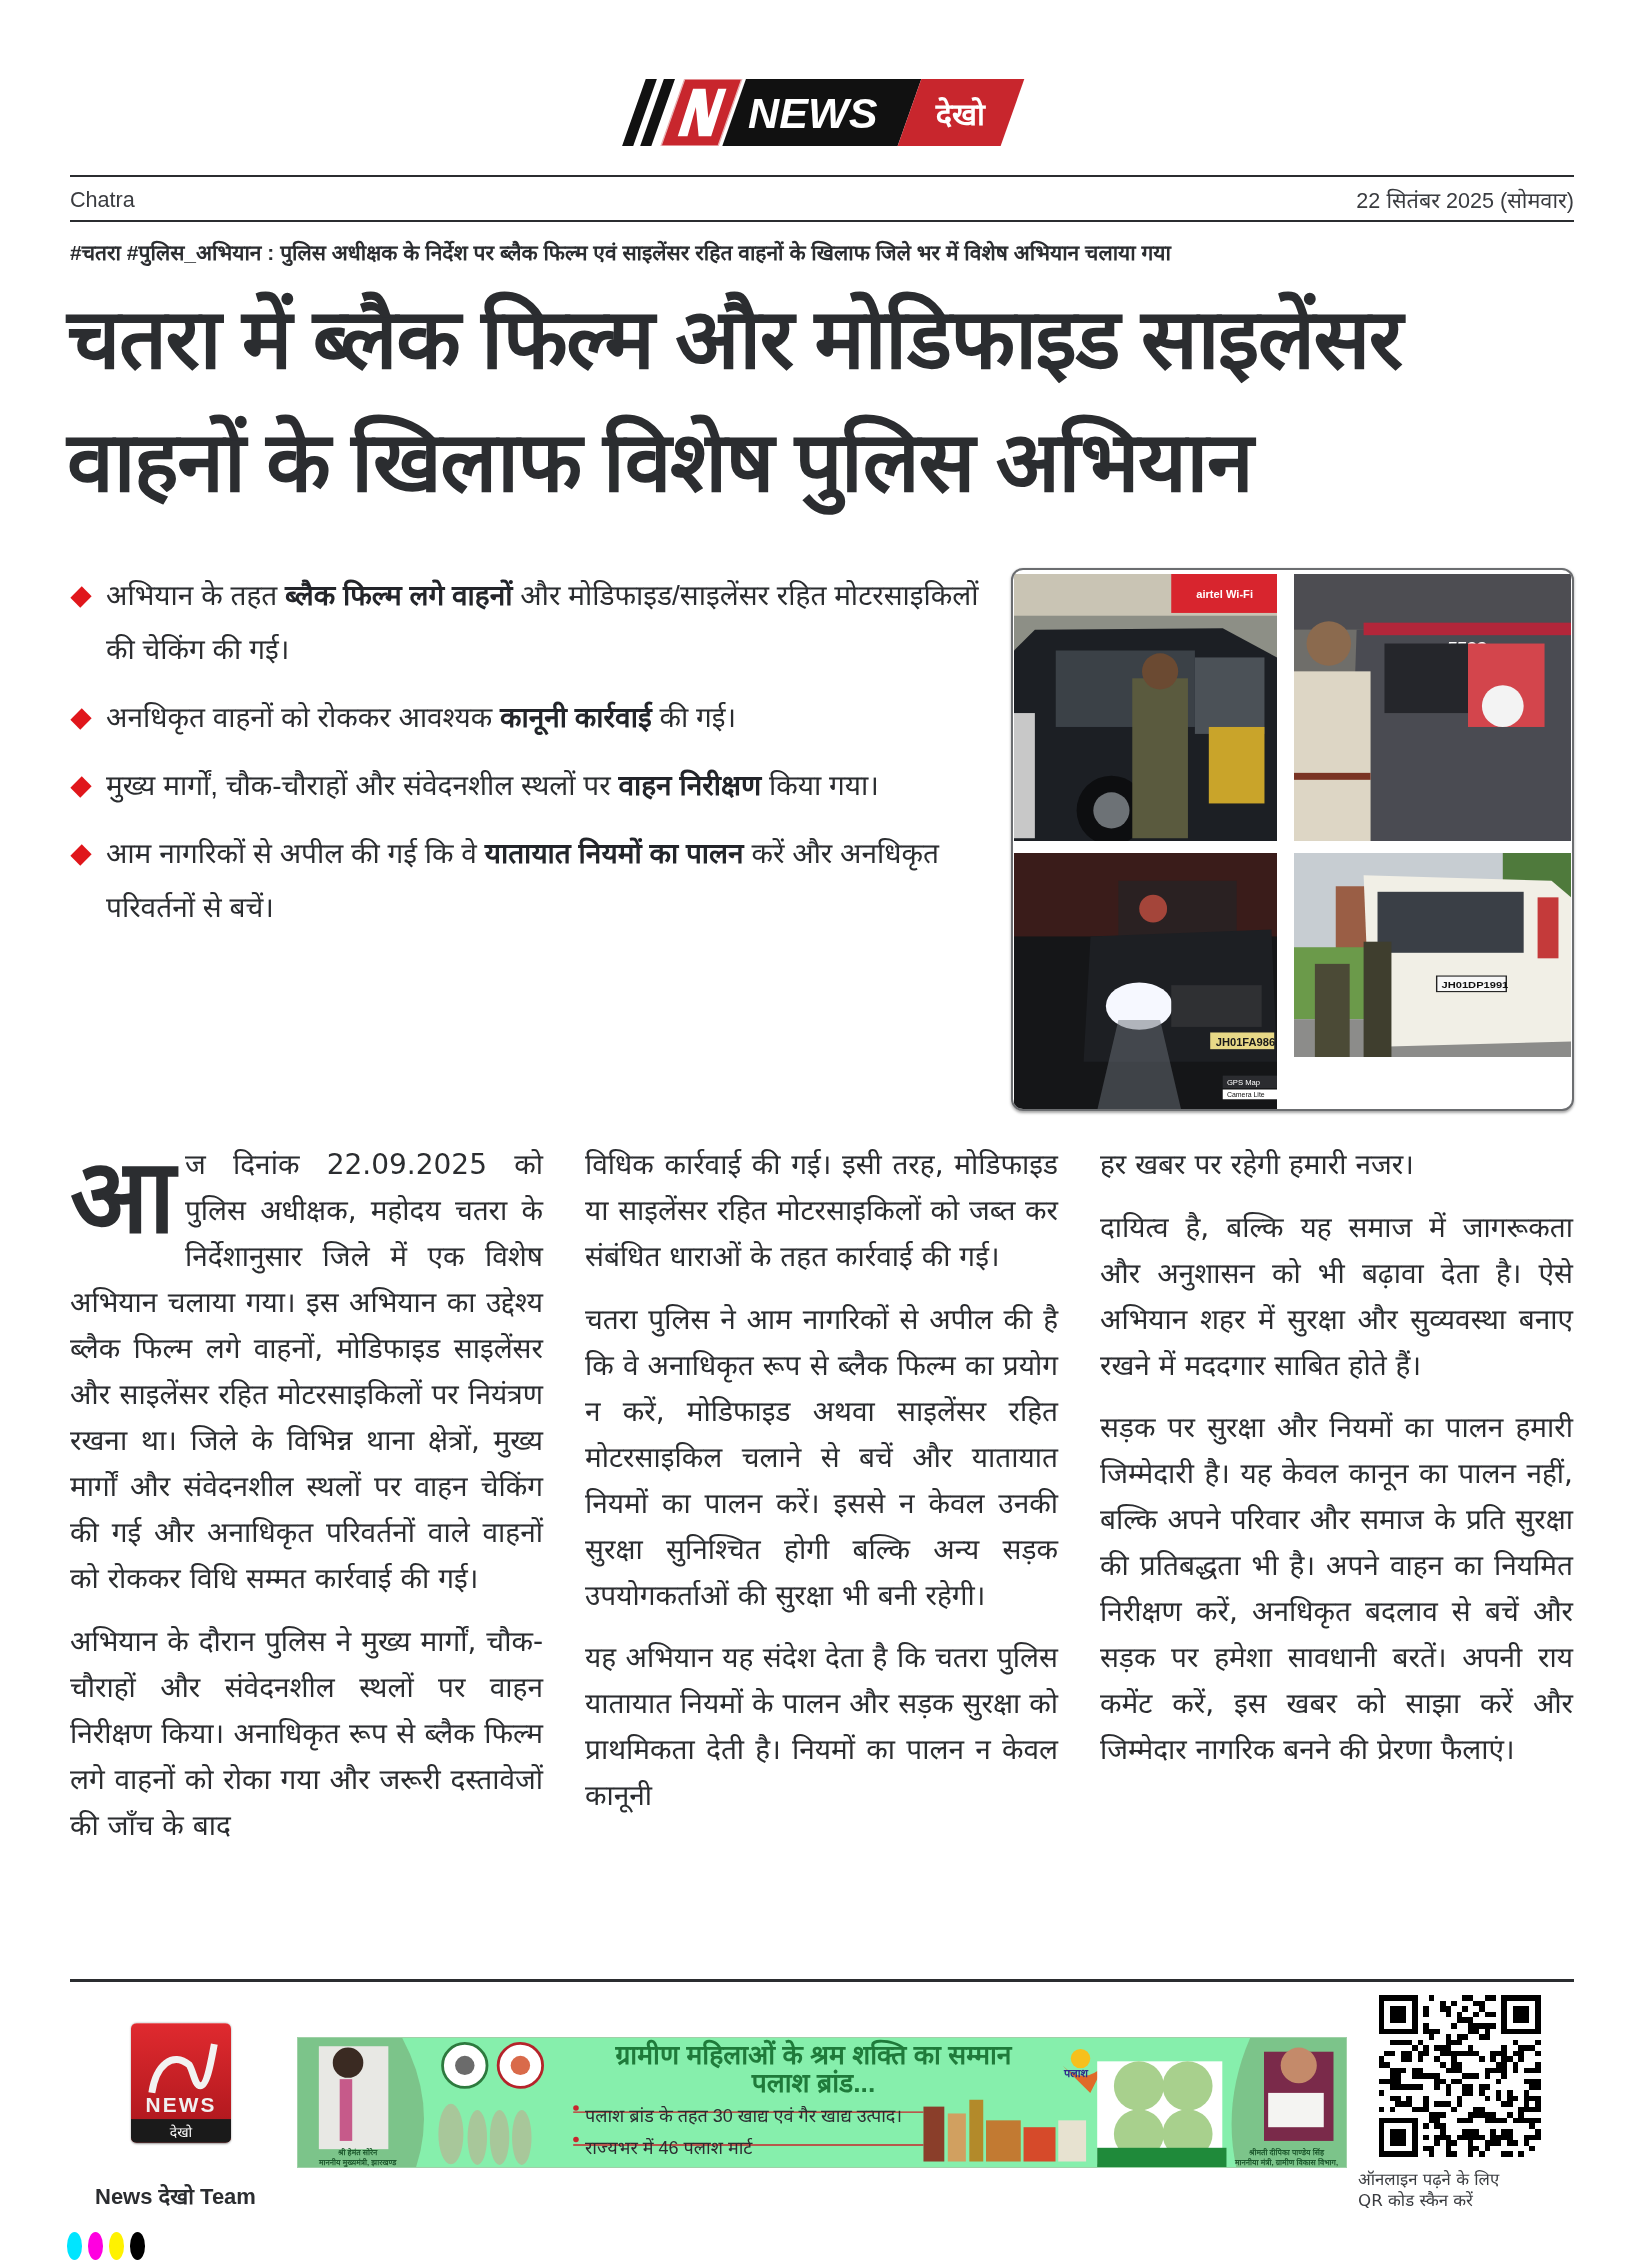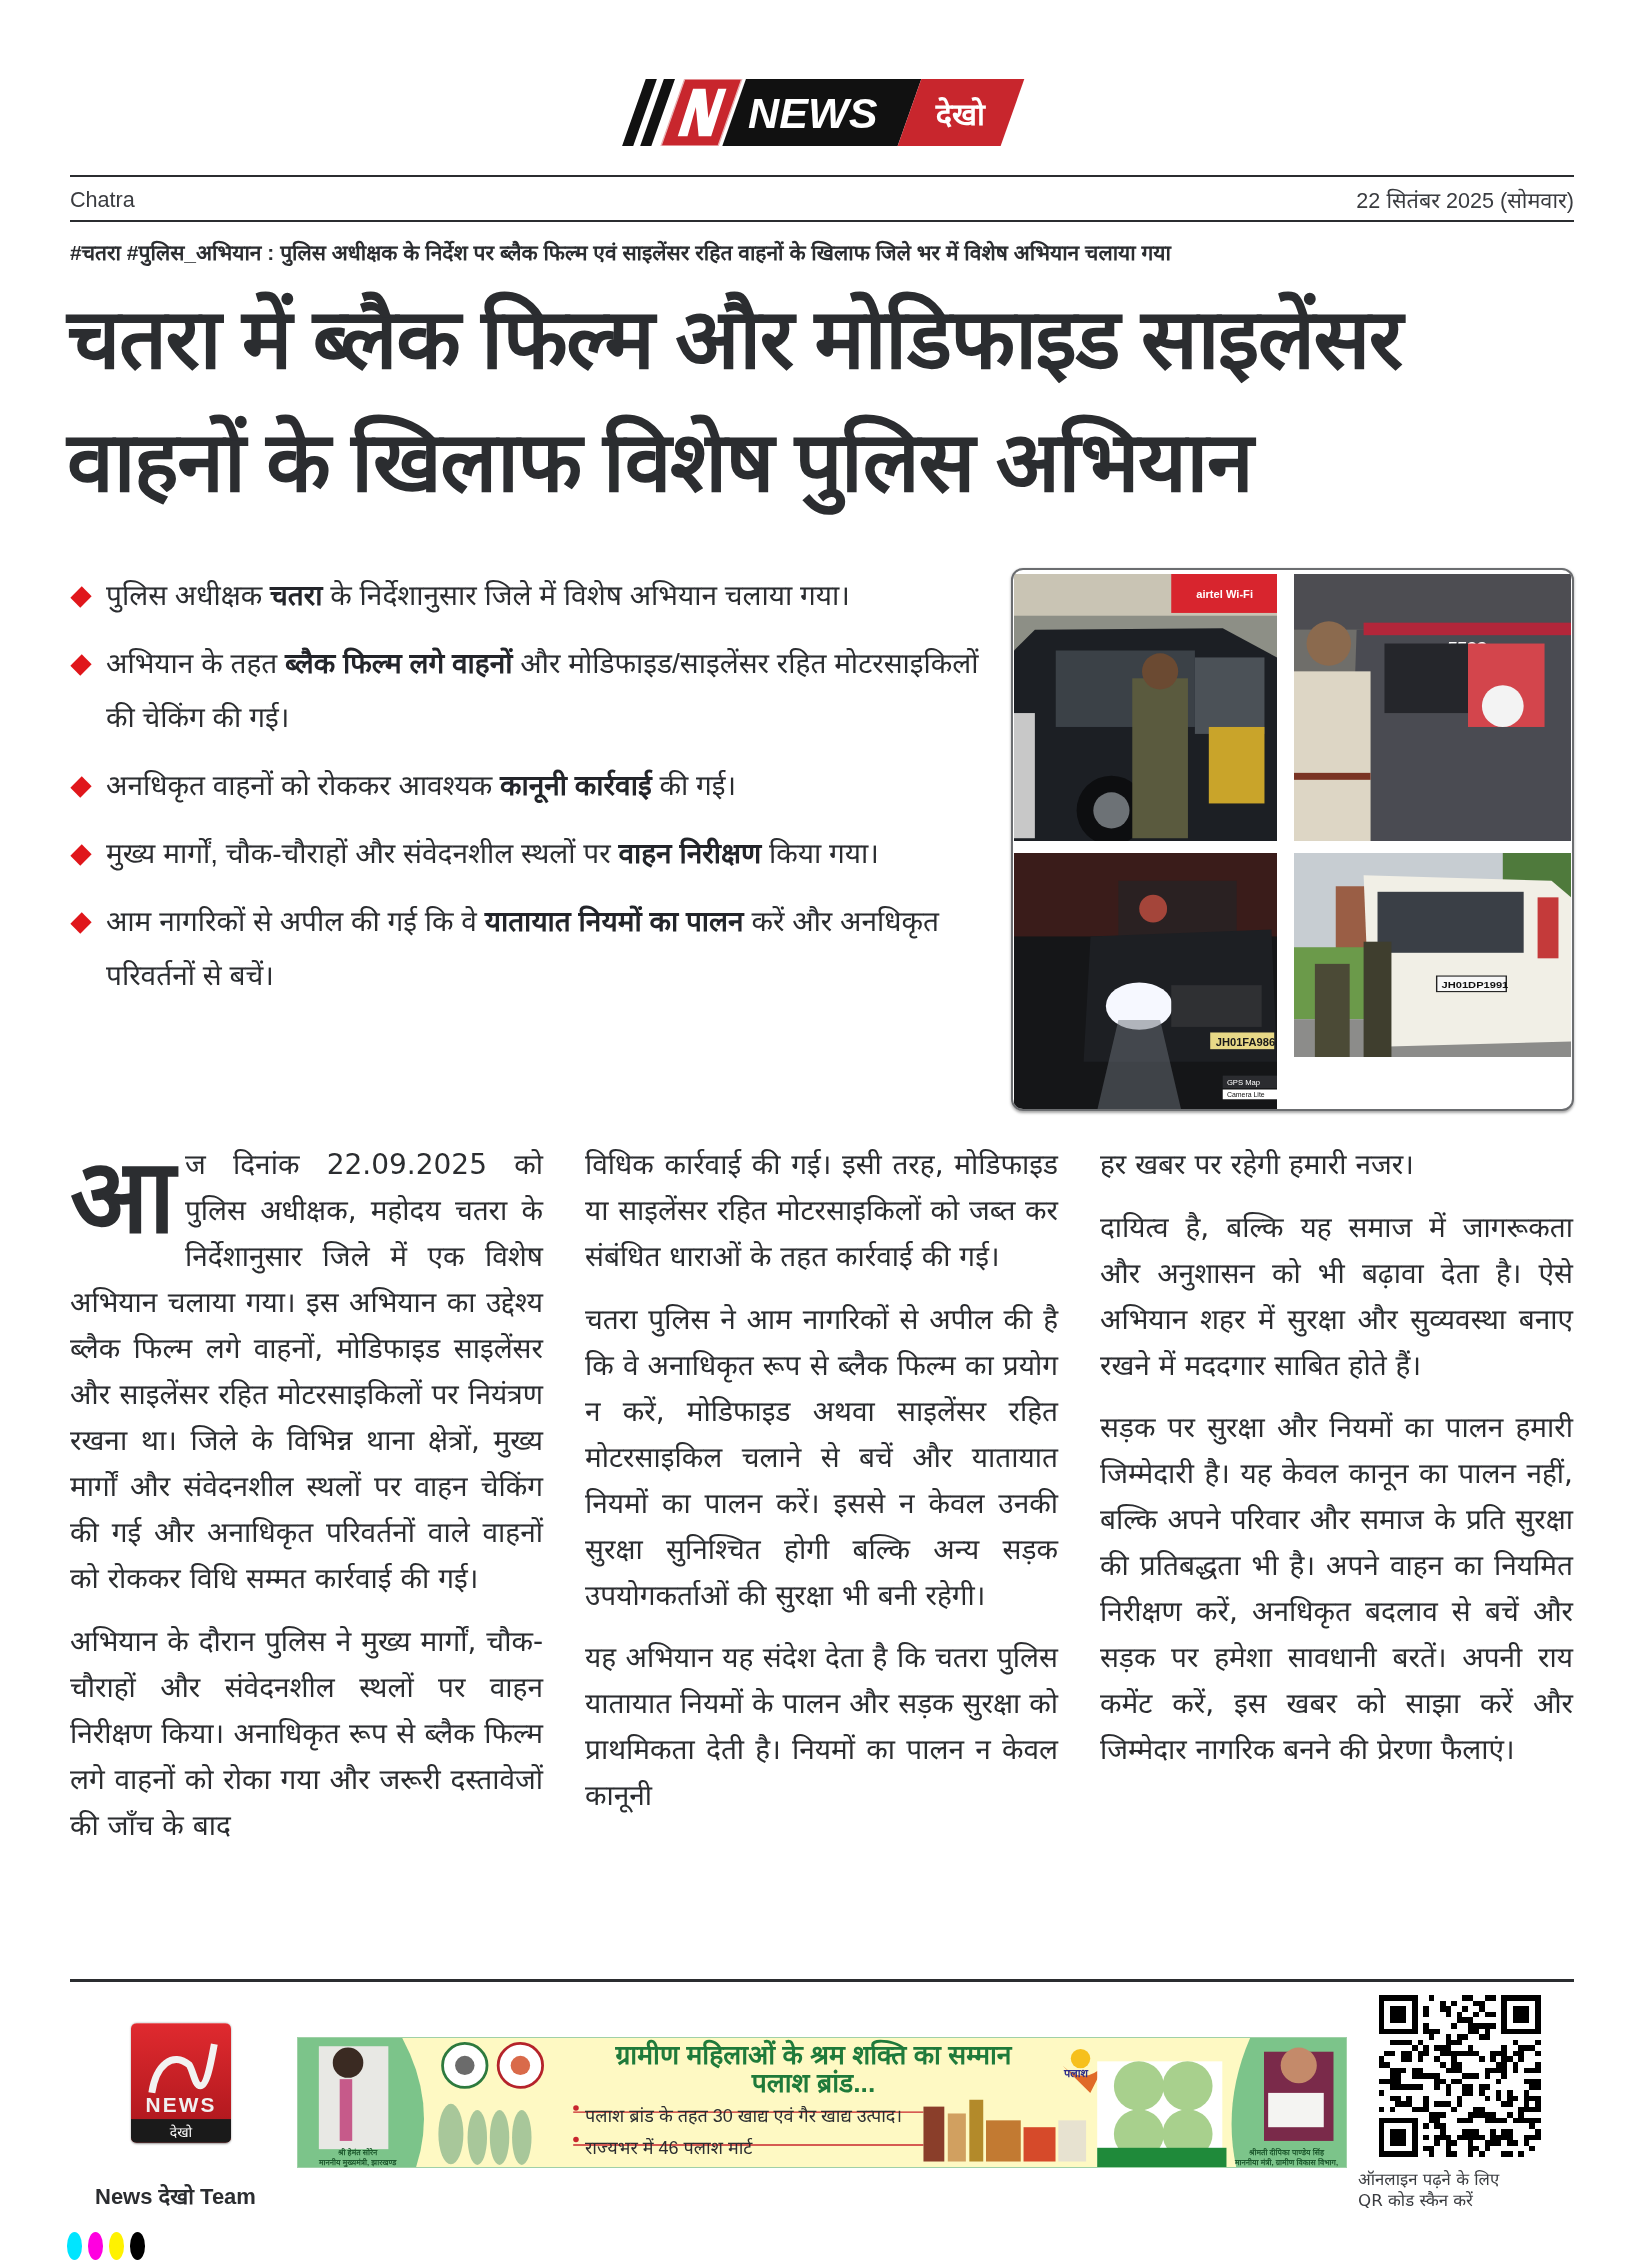--- a/index.html
+++ b/index.html
@@ -60,21 +60,21 @@
   
   .footer-logo { position: absolute; left: 131px; top: 2023px; width: 100px; height: 120px;
                  border-radius: 5.6px; overflow: hidden; box-shadow: 0 0.7px 2.1px rgba(0,0,0,0.4); }
   .footer-logo svg { width: 100%; height: 100%; display: block; }
   .team-name { position: absolute; left: 95px; top: 2180px; font-size: 22px; font-weight: bold;
                color: #2b2d30; font-family: "Liberation Sans", sans-serif; }
   .cmyk { position: absolute; left: 67px; top: 2232px; display: flex; gap: 5.6px; }
   .cmyk span { width: 15.3px; height: 28px; border-radius: 50%; display: block; }
 
   .ad-banner { position: absolute; left: 297px; top: 2037px; width: 1050px; height: 131px;
-               border: 1.4px solid #9fd1a7; box-sizing: border-box; background: #fef9c3; overflow: hidden; }
+               border: 1.4px solid #9fd1a7; box-sizing: border-box; background: #86efac; overflow: hidden; }
   .ad-banner svg { position: absolute; left: 0; top: 0; width: 100%; height: 100%; }
   .ad-title { position: absolute; left: 272px; top: 2.8px; width: 487px; text-align: center;
               color: #1f7a3a; font-weight: bold; font-size: 26.5px; line-height: 28px;
               font-family: "Liberation Sans", sans-serif; }
   .ad-point { position: absolute; left: 287px; font-size: 18px; color: #2b2d30;
               font-family: "Liberation Sans", sans-serif; white-space: nowrap; }
   .ad-point.a1 { top: 65px; }
   .ad-point.a2 { top: 97px; }
   .ad-caption { position: absolute; font-size: 7.7px; color: #1f5a2f; font-weight: bold; text-align: center;
                 font-family: "Liberation Sans", sans-serif; line-height: 9.7px; }
@@ -112,24 +112,20 @@
 <div class="rule r2"></div>
 
 <div class="kicker">#चतरा #पुलिस_अभियान : पुलिस अधीक्षक के निर्देश पर ब्लैक फिल्म एवं साइलेंसर रहित वाहनों के खिलाफ जिले भर में विशेष अभियान चलाया गया</div>
 
 <div class="headline">
   <div>चतरा में ब्लैक फिल्म और मोडिफाइड साइलेंसर</div>
   <div>वाहनों के खिलाफ विशेष पुलिस अभियान</div>
 </div>
 
 <ul class="highlights">
-  <li>
-    <span class="diamond"></span>
-    <span>पुलिस अधीक्षक </span><b>चतरा</b><span> के निर्देशानुसार जिले में विशेष अभियान चलाया गया।</span>
-  </li>
   <li>
     <span class="diamond"></span>
     <span>अभियान के तहत </span><b>ब्लैक फिल्म लगे वाहनों</b><span> और मोडिफाइड/साइलेंसर रहित मोटरसाइकिलों की चेकिंग की गई।</span>
   </li>
   <li>
     <span class="diamond"></span>
     <span>अनधिकृत वाहनों को रोककर आवश्यक </span><b>कानूनी कार्रवाई</b><span> की गई।</span>
   </li>
   <li>
     <span class="diamond"></span>

